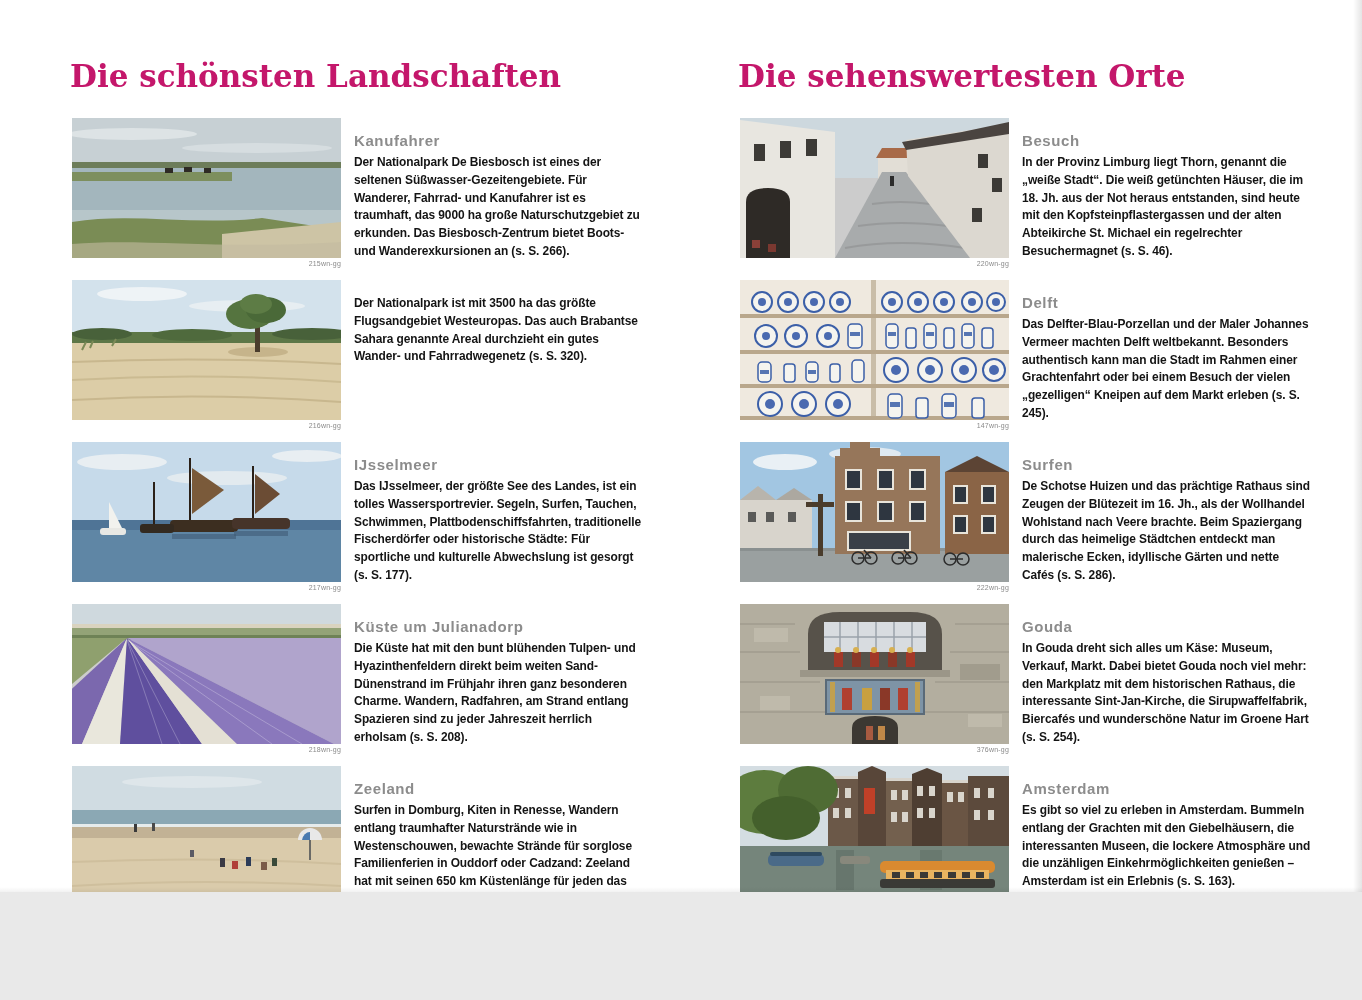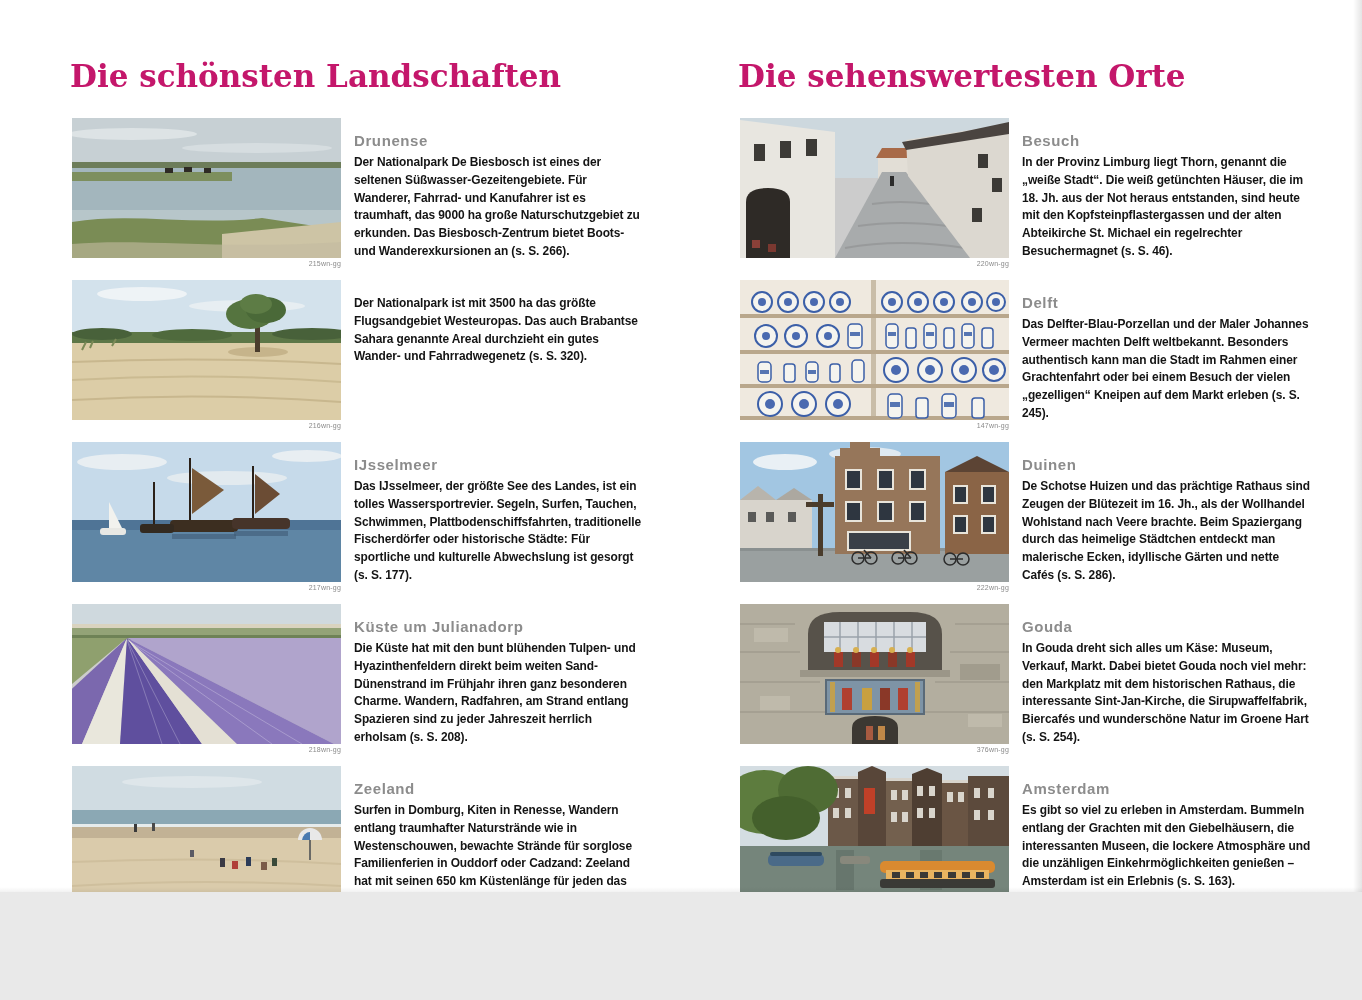--- a/index.html
+++ b/index.html
@@ -69,21 +69,21 @@
             <rect x="132" y="50" width="7" height="5" fill="#2e2a24"></rect>
             <rect y="92" width="269" height="18" fill="#b7c6ca"></rect>
             <path d="M0,104 C60,94 120,108 190,100 L269,112 L269,140 L0,140 Z" fill="#7a8c55"></path>
             <path d="M150,116 L269,104 L269,140 L150,140 Z" fill="#cdc4a5"></path>
             <path d="M0,126 C70,120 150,132 269,124 L269,140 L0,140 Z" fill="#c3baa0" opacity="0.6"></path>
           </svg>
         </div>
         <div class="credit">215wn-gg</div>
       </div>
       <div class="text-col">
-        <h3 class="entry-heading">Drunense</h3>
+        <h3 class="entry-heading">Kanufahrer</h3>
         <p class="entry-body">Der Nationalpark De Biesbosch ist eines der seltenen Süßwasser-Gezeitengebiete. Für Wanderer, Fahrrad- und Kanufahrer ist es traumhaft, das 9000 ha große Naturschutzgebiet zu erkunden. Das Biesbosch-Zentrum bietet Boots- und Wanderexkursionen an (s. S. 266).</p>
       </div>
     </div>
 
     <div class="entry row1">
       <div class="photo-col">
         <div class="photo">
           <svg width="269" height="140" viewBox="0 0 269 140">
             <rect width="269" height="62" fill="#d3e2ec"></rect>
             <ellipse cx="70" cy="14" rx="45" ry="7" fill="#eef3f6"></ellipse>
@@ -378,21 +378,21 @@
                 <line x1="164" y1="108" x2="171" y2="116"></line>
               <circle cx="210" cy="117" r="6"></circle>
                 <circle cx="223" cy="117" r="6"></circle>
                 <line x1="210" y1="117" x2="223" y2="117"></line>
             </g>
           </svg>
         </div>
         <div class="credit">222wn-gg</div>
       </div>
       <div class="text-col">
-        <h3 class="entry-heading">Duinen</h3>
+        <h3 class="entry-heading">Surfen</h3>
         <p class="entry-body">De Schotse Huizen und das prächtige Rathaus sind Zeugen der Blütezeit im 16. Jh., als der Wollhandel Wohlstand nach Veere brachte. Beim Spaziergang durch das heimelige Städtchen entdeckt man malerische Ecken, idyllische Gärten und nette Cafés (s. S. 286).</p>
       </div>
     </div>
 
     <div class="entry row3">
       <div class="photo-col">
         <div class="photo">
           <svg width="269" height="140" viewBox="0 0 269 140">
             <rect width="269" height="140" fill="#b3ae9f"></rect>
             <rect x="14" y="24" width="34" height="14" fill="#bfbaab"></rect>

